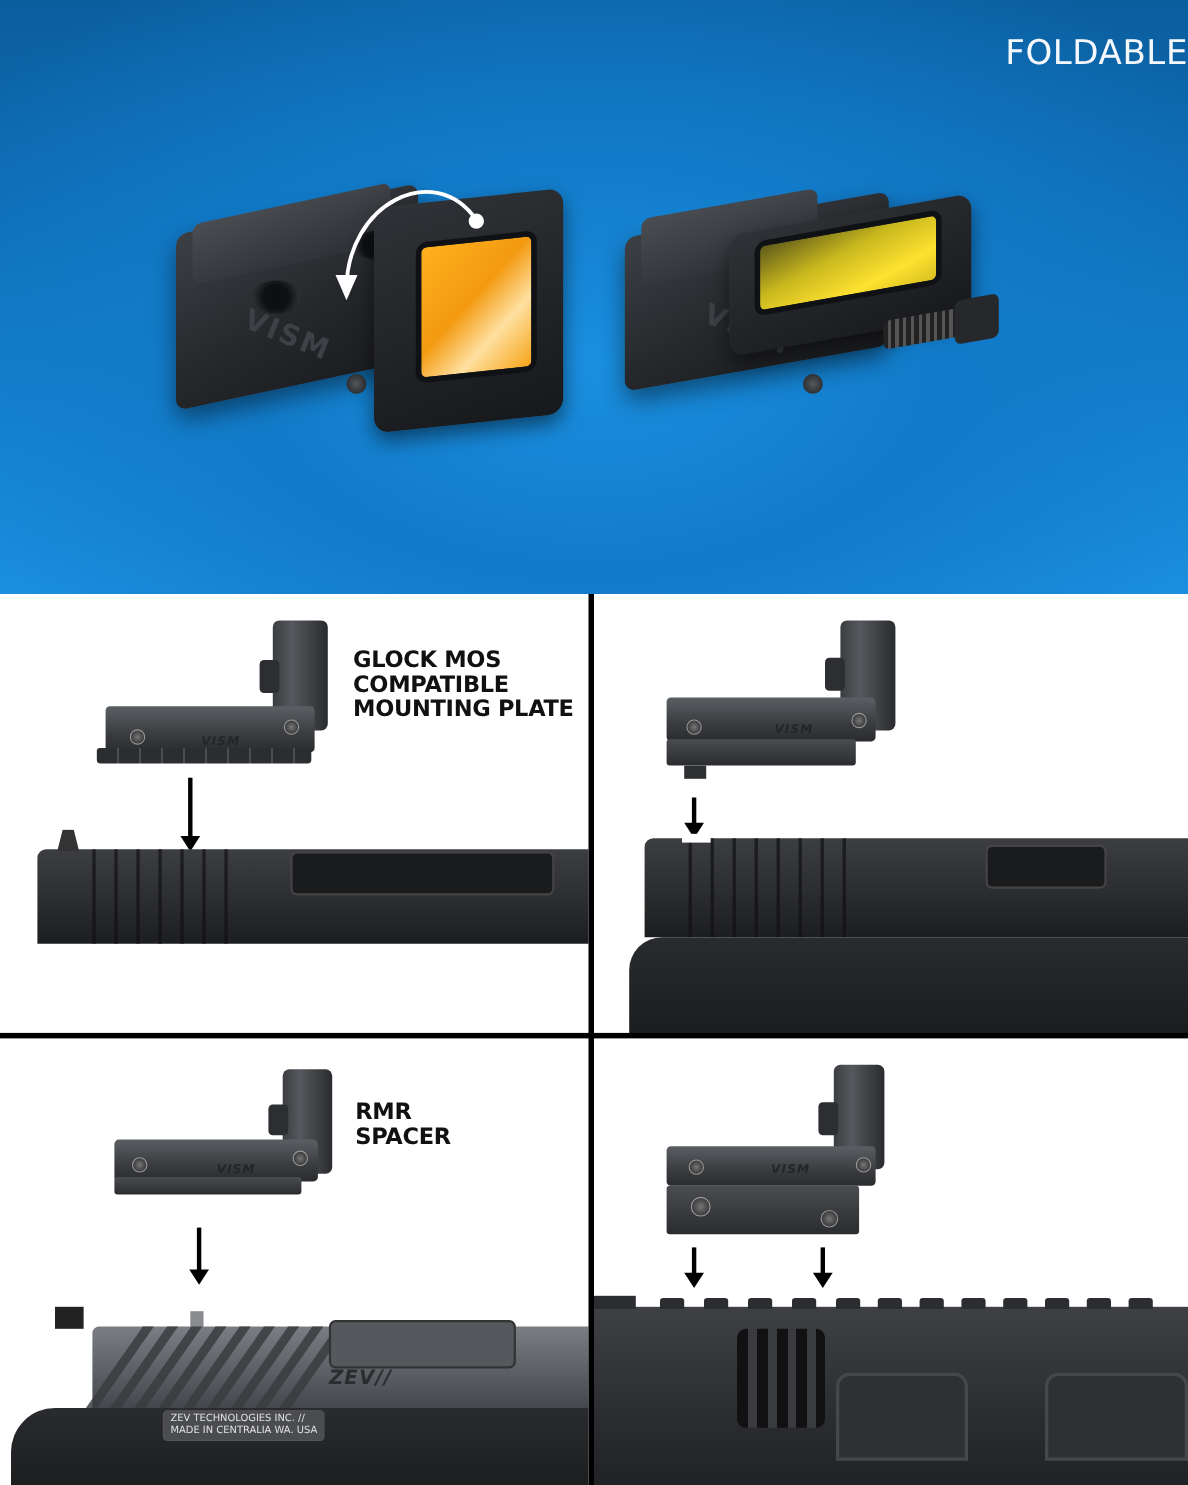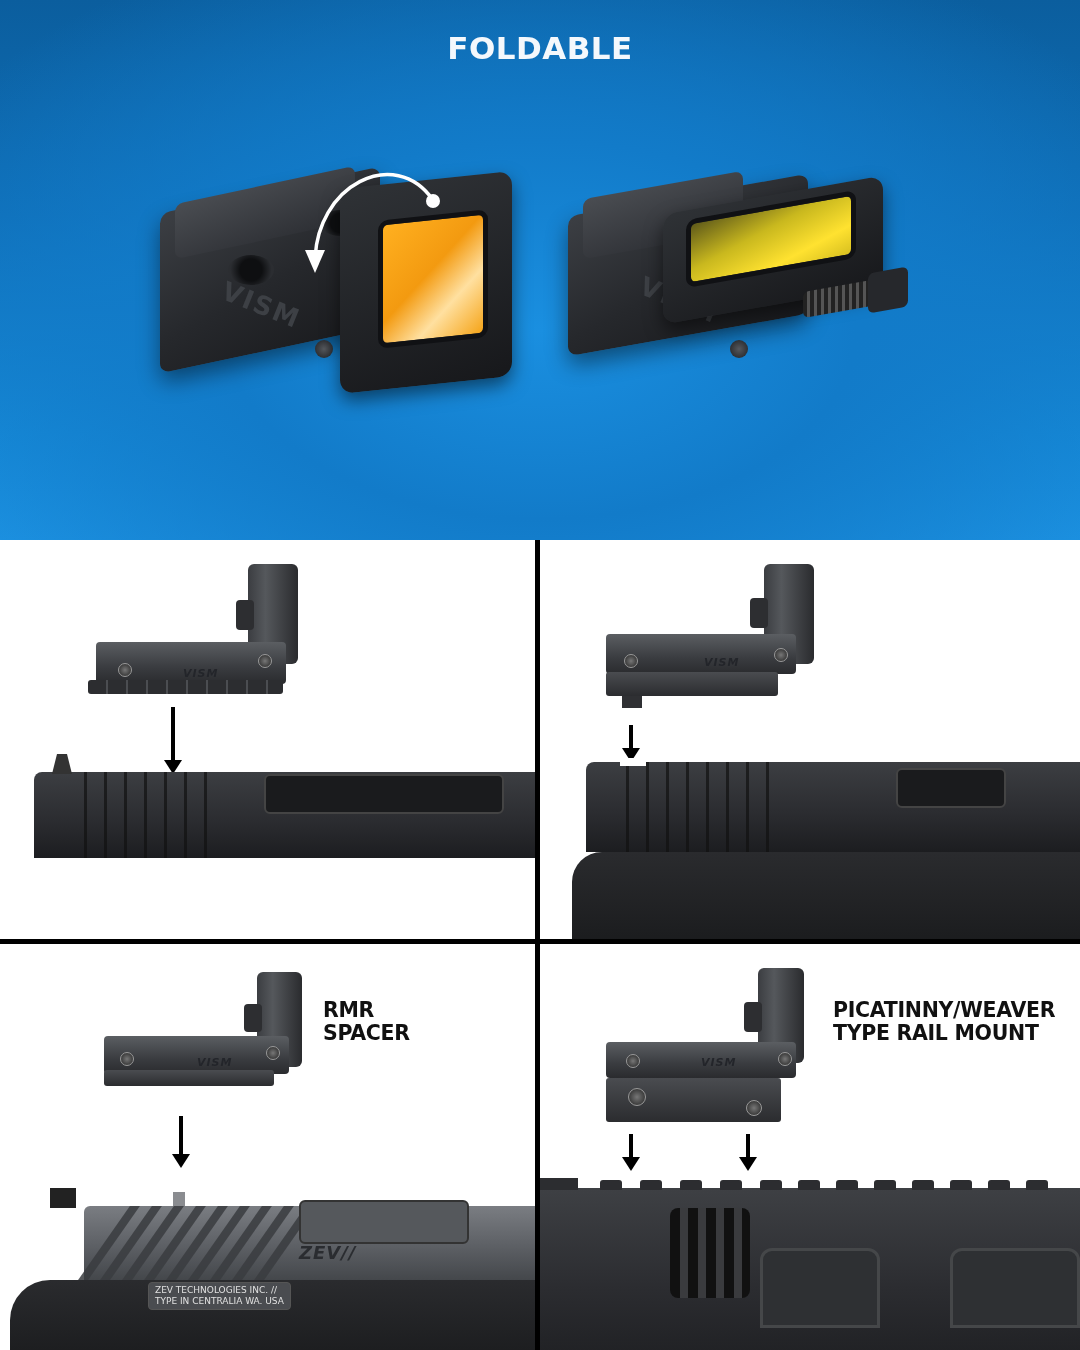--- a/index.html
+++ b/index.html
@@ -8,22 +8,22 @@
 
   
   .banner {
     position: absolute; left: 0; top: 0; width: 1080px; height: 540px;
     background:
       radial-gradient(ellipse 700px 420px at 540px 330px, #1a8fe0 0%, #127bc9 45%, rgba(10,90,160,0) 100%),
       linear-gradient(180deg, #0b5e9e 0%, #0f6fb8 40%, #168ad8 80%, #1d93e3 100%);
     overflow: hidden;
   }
   .banner-title {
-    position: absolute; left: 0; width: 100%; text-align: center;
-    color: #f4f8fc; font-weight: bold; letter-spacing: 0.5px;
+    position: absolute; left: 0; width: 100%; text-align: right;
+    color: #f4f8fc; font-weight: normal; letter-spacing: 0.5px;
     font-family: "DejaVu Sans", sans-serif;
   }
   .t-foldable { top: 30px; font-size: 31px; }
   .t-multi { top: 484px; font-size: 31px; }
 
   
   .sight { position: absolute; }
   .sight .base {
     position: absolute; background: linear-gradient(160deg, #3c3f44 0%, #26282c 55%, #1a1b1e 100%);
     border-radius: 10px; box-shadow: 0 10px 22px rgba(0,0,0,.45);
@@ -123,20 +123,23 @@
     <div class="pin" style="left:162px;top:175px;"></div>
     <div class="hood" style="left:95px;top:30px;width:220px;height:110px;transform:skewY(-10deg);"></div>
     <div class="lens lens-yellow" style="left:118px;top:40px;width:170px;height:68px;transform:skewY(-10deg);"></div>
     <div style="position:absolute;left:235px;top:120px;width:80px;height:26px;background:repeating-linear-gradient(90deg,#222 0 4px,#555 4px 7px);border-radius:6px;transform:skewY(-10deg);"></div>
     <div style="position:absolute;left:300px;top:105px;width:40px;height:40px;background:#26282c;border-radius:6px;transform:skewY(-10deg);"></div>
   </div>
 
 </div>
 
 <div class="panel p1">
+  <div class="caption" style="left:321px;top:48px;">GLOCK MOS
+COMPATIBLE
+MOUNTING PLATE</div>
   <div class="mini" style="left:88px;top:22px;width:215px;height:130px;">
     <div class="hood" style="left:160px;top:2px;width:50px;height:100px;"></div>
     <div style="position:absolute;left:148px;top:38px;width:18px;height:30px;background:#2d2e31;border-radius:4px;"></div>
     <div class="plate" style="left:8px;top:80px;width:190px;height:42px;"></div>
     <div class="rail" style="left:0;top:118px;width:195px;height:14px;background:repeating-linear-gradient(90deg,#2c2d30 0 18px,#4b4d51 18px 20px);"></div>
     <div class="screw" style="left:30px;top:101px;"></div>
     <div class="screw" style="left:170px;top:92px;"></div>
     <div class="mark" style="left:95px;top:105px;">VISM</div>
   </div>
   <div class="arrow" style="left:171px;top:167px;height:55px;"></div>
@@ -206,27 +209,25 @@
       <div class="zev-serr" style="left:130px;"></div>
     <div class="zev-serr" style="left:152px;"></div>
       <div class="zev-serr" style="left:174px;"></div>
       <div class="zev-serr" style="left:196px;"></div>
     <div class="port" style="left:215px;top:-6px;width:170px;height:44px;background:#55585c;border-color:#333;"></div>
     <div class="zev-logo" style="left:215px;top:36px;">ZEV//</div>
   </div>
   <div style="position:absolute;left:50px;top:244px;width:26px;height:20px;background:#222;"></div>
   <div class="frame" style="left:10px;top:336px;width:530px;height:80px;border-radius:40px 0 0 0;">
     <div class="engr" style="left:138px;top:2px;background:#4a4c50;color:#e0e0e0;">ZEV TECHNOLOGIES INC. //
-TYPE IN CENTRALIA WA. USA</div>
+MADE IN CENTRALIA WA. USA</div>
   </div>
 </div>
 
 <div class="panel p4">
-  <div class="caption" style="left:293px;top:55px;">PICATINNY/WEAVER
-TYPE RAIL MOUNT</div>
   <div class="mini" style="left:66px;top:22px;width:200px;height:160px;">
     <div class="hood" style="left:152px;top:2px;width:46px;height:95px;"></div>
     <div style="position:absolute;left:138px;top:36px;width:18px;height:30px;background:#2d2e31;border-radius:4px;"></div>
     <div class="plate" style="left:0;top:76px;width:190px;height:36px;"></div>
     <div class="rail" style="left:0;top:112px;width:175px;height:44px;"></div>
     <div class="screw" style="left:20px;top:88px;"></div>
     <div class="screw" style="left:172px;top:86px;"></div>
     <div class="screw" style="left:22px;top:122px;width:18px;height:18px;"></div>
     <div class="screw" style="left:140px;top:134px;width:16px;height:16px;"></div>
     <div class="mark" style="left:95px;top:90px;">VISM</div>

